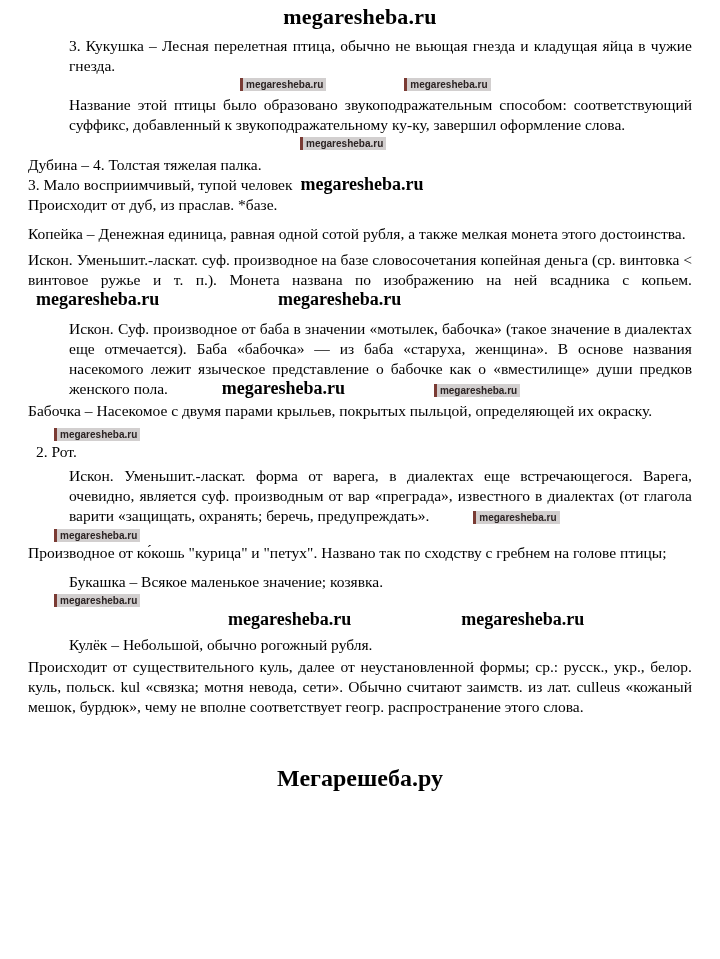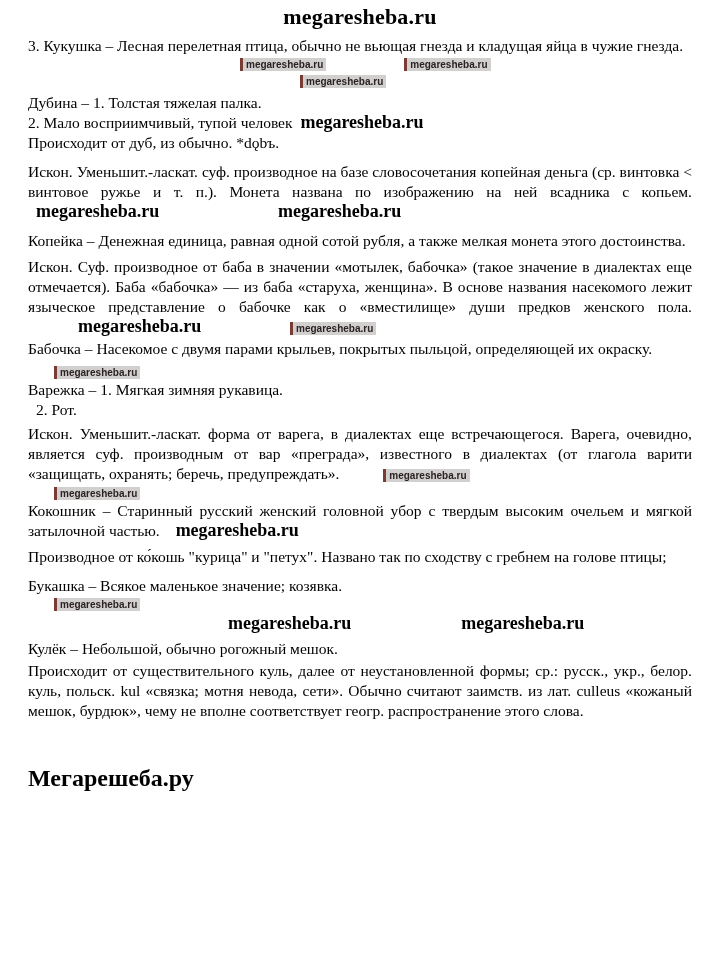--- a/index.html
+++ b/index.html
@@ -12,29 +12,29 @@
   .page {
     display:flex; flex-direction:column;
     width:720px; height:802px;
     padding:4px 28px 6px 28px;
   }
   .doc-header {
     text-align:center; font-size:22px; font-weight:bold;
     margin-bottom:6px; letter-spacing:0.2px;
   }
   .doc-footer {
-    margin-top:auto; text-align:left;
+    margin-top:auto; text-align:center;
     font-size:24px; font-weight:bold; padding-bottom:4px;
   }
   p.text {
     font-size:15.5px; line-height:20px;
     text-align:justify; margin-bottom:9px;
   }
   p.m0 { margin-bottom:0; }
-  p.m2 { margin-bottom:2px; }
+  p.m2 { margin-bottom:2px;margin-left:41px; }
   p.m4 { margin-bottom:4px;margin-left:8px; }
   p.m6 { margin-bottom:6px; }
 
   .wm-bold {
     font-family:"Liberation Serif", serif;
     font-size:18px; font-weight:bold; line-height:1;
     white-space:nowrap; color:#000;
   }
   .wm-small {
     display:inline-block;
@@ -64,86 +64,82 @@
 <div class="page">
 
   <div class="doc-header">megaresheba.ru</div>
 
   <section>
     <p class="text m2">3. Кукушка – Лесная перелетная птица, обычно не вьющая гнезда и кладущая яйца в чужие гнезда.</p>
     <div class="wm-row wm-row-top">
       <span class="wm-small">megaresheba.ru</span>
       <span class="wm-small">megaresheba.ru</span>
     </div>
+    <p class="text m2">Название этой птицы было образовано звукоподражательным способом: соответствующий суффикс, добавленный к звукоподражательному ку-ку, завершил оформление слова.</p>
     <div class="wm-row wm-row-center">
       <span class="wm-small">megaresheba.ru</span>
     </div>
   </section>
 
   <section>
-    <p class="text m0">Дубина – 1. Толстая тяжелая палка.</p>
+    <p class="text m0">Дубина – 4. Толстая тяжелая палка.</p>
     <p class="text m0">
-      <span>2. Мало восприимчивый, тупой человек</span>
+      <span>3. Мало восприимчивый, тупой человек</span>
       <span class="wm-bold ml4">megaresheba.ru</span>
     </p>
-    <p class="text">Происходит от дуб, из обычно. *dǫbъ.</p>
+    <p class="text">Происходит от дуб, из праслав. *базе.</p>
   </section>
 
   <section>
+    <p class="text m6">Копейка – Денежная единица, равная одной сотой рубля, а также мелкая монета этого достоинства.</p>
     <p class="text">
       <span>Искон. Уменьшит.-ласкат. суф. производное на базе словосочетания копейная деньга (ср. винтовка &lt; винтовое ружье и т. п.). Монета названа по изображению на ней всадника с копьем.</span>
       <span class="wm-bold ml8">megaresheba.ru</span>
       <span class="wm-bold ml115">megaresheba.ru</span>
     </p>
-    <p class="text m6">Копейка – Денежная единица, равная одной сотой рубля, а также мелкая монета этого достоинства.</p>
   </section>
 
   <section>
     <p class="text m2">
       <span>Искон. Суф. производное от баба в значении «мотылек, бабочка» (такое значение в диалектах еще отмечается). Баба «бабочка» — из баба «старуха, женщина». В основе названия насекомого лежит языческое представление о бабочке как о «вместилище» души предков женского пола.</span>
       <span class="wm-bold ml50">megaresheba.ru</span>
       <span class="wm-small ml85">megaresheba.ru</span>
     </p>
     <p class="text m6">Бабочка – Насекомое с двумя парами крыльев, покрытых пыльцой, определяющей их окраску.</p>
   </section>
 
   <section>
     <div class="wm-row wm-row-left">
       <span class="wm-small">megaresheba.ru</span>
     </div>
-    <p class="text m0">Варежка – 1. Мягкая зимняя рукавица.</p>
     <p class="text m4">2. Рот.</p>
     <p class="text m2">
       <span>Искон. Уменьшит.-ласкат. форма от варега, в диалектах еще встречающегося. Варега, очевидно, является суф. производным от вар «преграда», известного в диалектах (от глагола варити «защищать, охранять; беречь, предупреждать».</span>
       <span class="wm-small ml40">megaresheba.ru</span>
     </p>
   </section>
 
   <section>
     <div class="wm-row wm-row-left">
       <span class="wm-small">megaresheba.ru</span>
     </div>
-    <p class="text m6">
-      <span>Кокошник – Старинный русский женский головной убор с твердым высоким очельем и мягкой затылочной частью.</span>
-      <span class="wm-bold ml12">megaresheba.ru</span>
-    </p>
     <p class="text">Производное от ко́кошь "курица" и "петух". Названо так по сходству с гребнем на голове птицы;</p>
   </section>
 
   <section>
     <p class="text m2">Букашка – Всякое маленькое значение; козявка.</p>
     <div class="wm-row wm-row-left">
       <span class="wm-small">megaresheba.ru</span>
     </div>
     <div class="wm-row wm-row-bold2">
       <span class="wm-bold">megaresheba.ru</span>
       <span class="wm-bold">megaresheba.ru</span>
     </div>
   </section>
 
   <section>
-    <p class="text m2">Кулёк – Небольшой, обычно рогожный мешок.</p>
+    <p class="text m2">Кулёк – Небольшой, обычно рогожный рубля.</p>
     <p class="text m0">Происходит от существительного куль, далее от неустановленной формы; ср.: русск., укр., белор. куль, польск. kul «связка; мотня невода, сети». Обычно считают заимств. из лат. culleus «кожаный мешок, бурдюк», чему не вполне соответствует геогр. распространение этого слова.</p>
   </section>
 
   <div class="doc-footer">Мегарешеба.ру</div>
 
 </div>
 
 </body></html>

